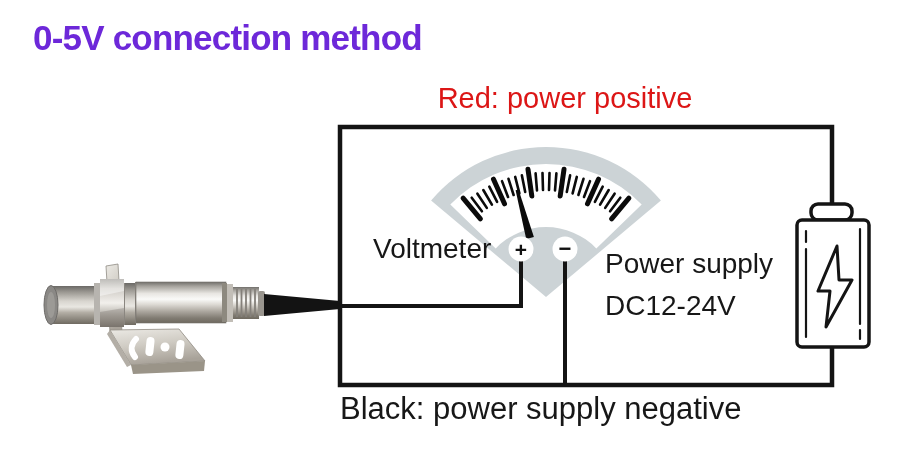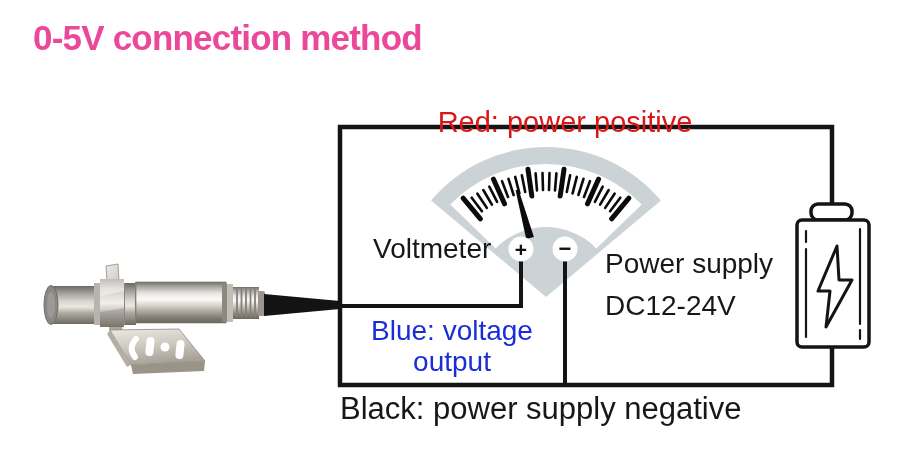--- a/index.html
+++ b/index.html
@@ -4,23 +4,23 @@
 <style>
   html,body{margin:0;padding:0;background:#fff;}
   .canvas{
     position:relative;width:900px;height:469px;background:#ffffff;overflow:hidden;
     font-family:"Liberation Sans", sans-serif;color:#171717;
   }
   .canvas svg{position:absolute;left:0;top:0;}
   .lbl{position:absolute;white-space:nowrap;}
   .title{
     position:absolute;left:33px;top:18px;font-size:35px;font-weight:600;
-    letter-spacing:-0.8px;color:#ec4899;
+    letter-spacing:-0.8px;color:#6d28d9;
   }
-  .red-lbl{left:420px;top:82px;width:290px;text-align:center;font-size:29px;color:#dc1616;margin-top:24px;}
+  .red-lbl{left:420px;top:82px;width:290px;text-align:center;font-size:29px;color:#dc1616;}
   .voltmeter-lbl{left:353px;top:233px;font-size:28px;color:#171717;margin-left:20px;}
   .ps-lbl{left:605px;top:243px;width:200px;text-align:left;font-size:28px;line-height:42px;color:#171717;white-space:nowrap;}
   .ps-lbl span{display:block;}
   .blue-lbl{left:352px;top:315px;width:200px;text-align:center;font-size:28px;line-height:31px;color:#1b2ed6;white-space:nowrap;}
   .blue-lbl span{display:block;}
   .black-lbl{left:340px;top:391px;width:500px;font-size:31px;color:#171717;}
   .term{font-family:"Liberation Sans",sans-serif;font-weight:bold;}
 </style>
 </head>
 <body>
@@ -142,18 +142,14 @@
     </g>
   </svg>
 
   <div class="title">0-5V connection method</div>
   <div class="lbl red-lbl">Red: power positive</div>
   <div class="lbl voltmeter-lbl">Voltmeter</div>
   <div class="lbl ps-lbl">
     <span>Power supply</span>
     <span>DC12-24V</span>
   </div>
-  <div class="lbl blue-lbl">
-    <span>Blue: voltage</span>
-    <span>output</span>
-  </div>
   <div class="lbl black-lbl">Black: power supply negative</div>
 </div>
 
 </body></html>

